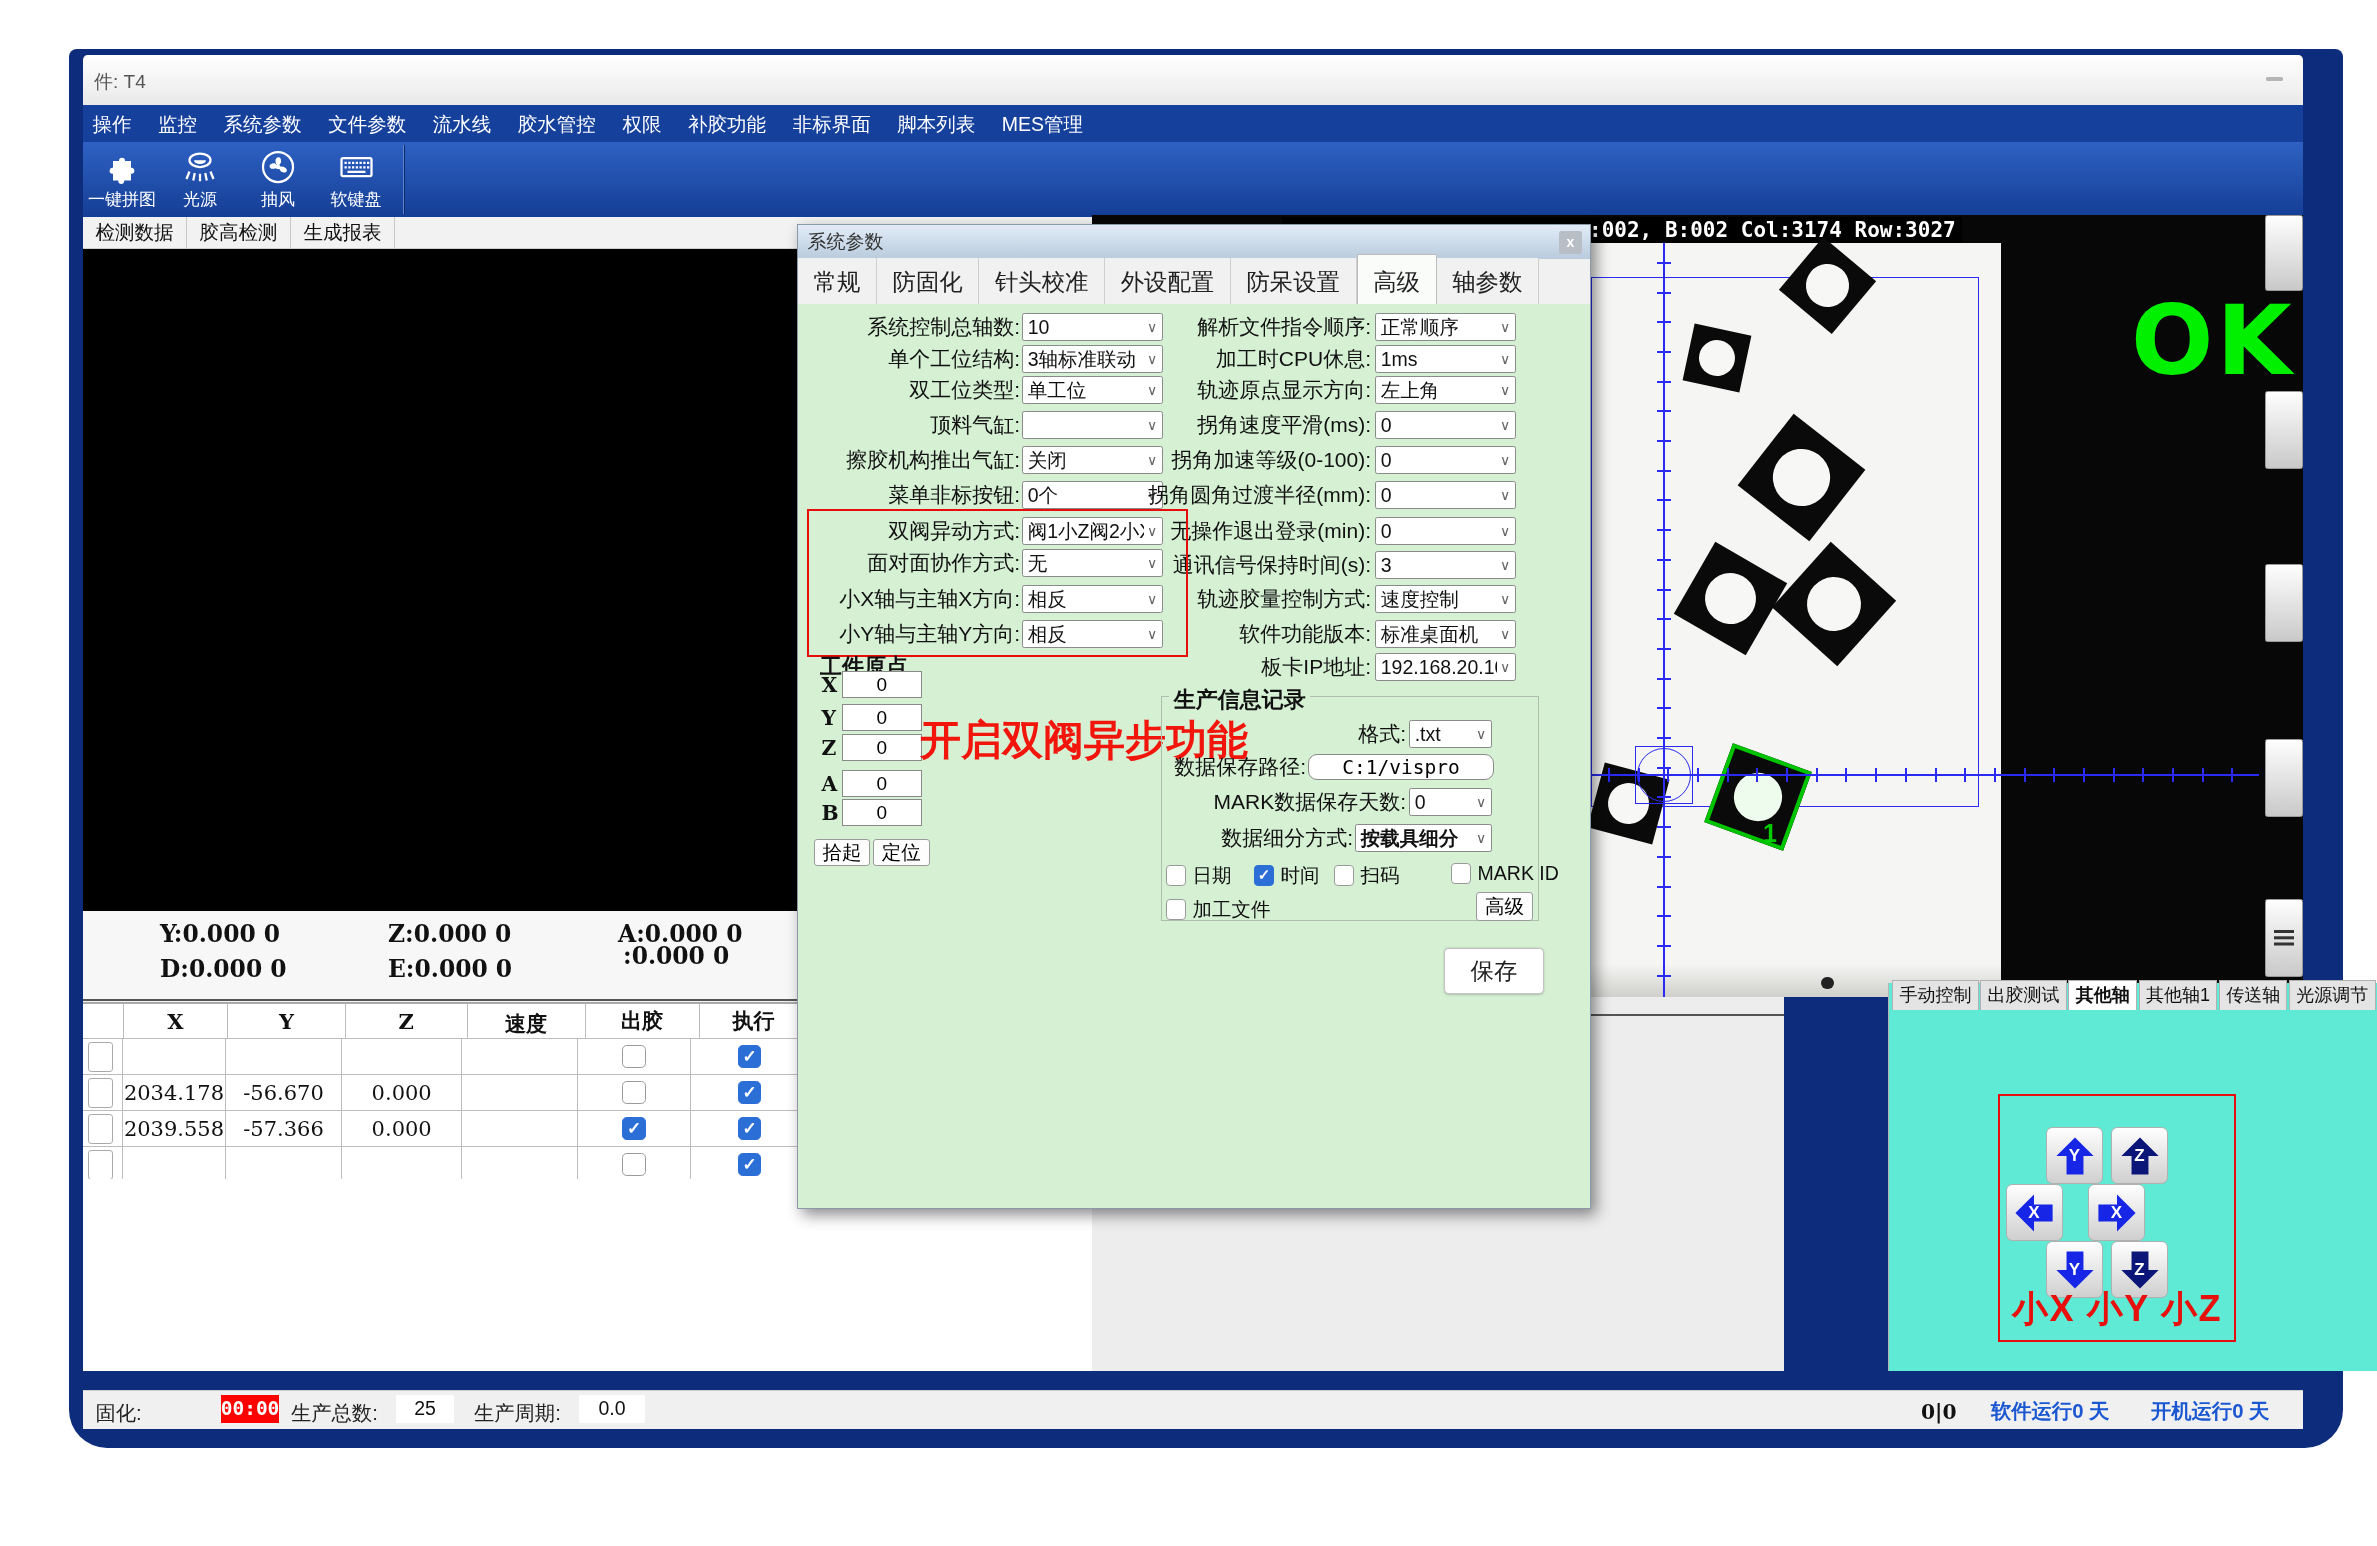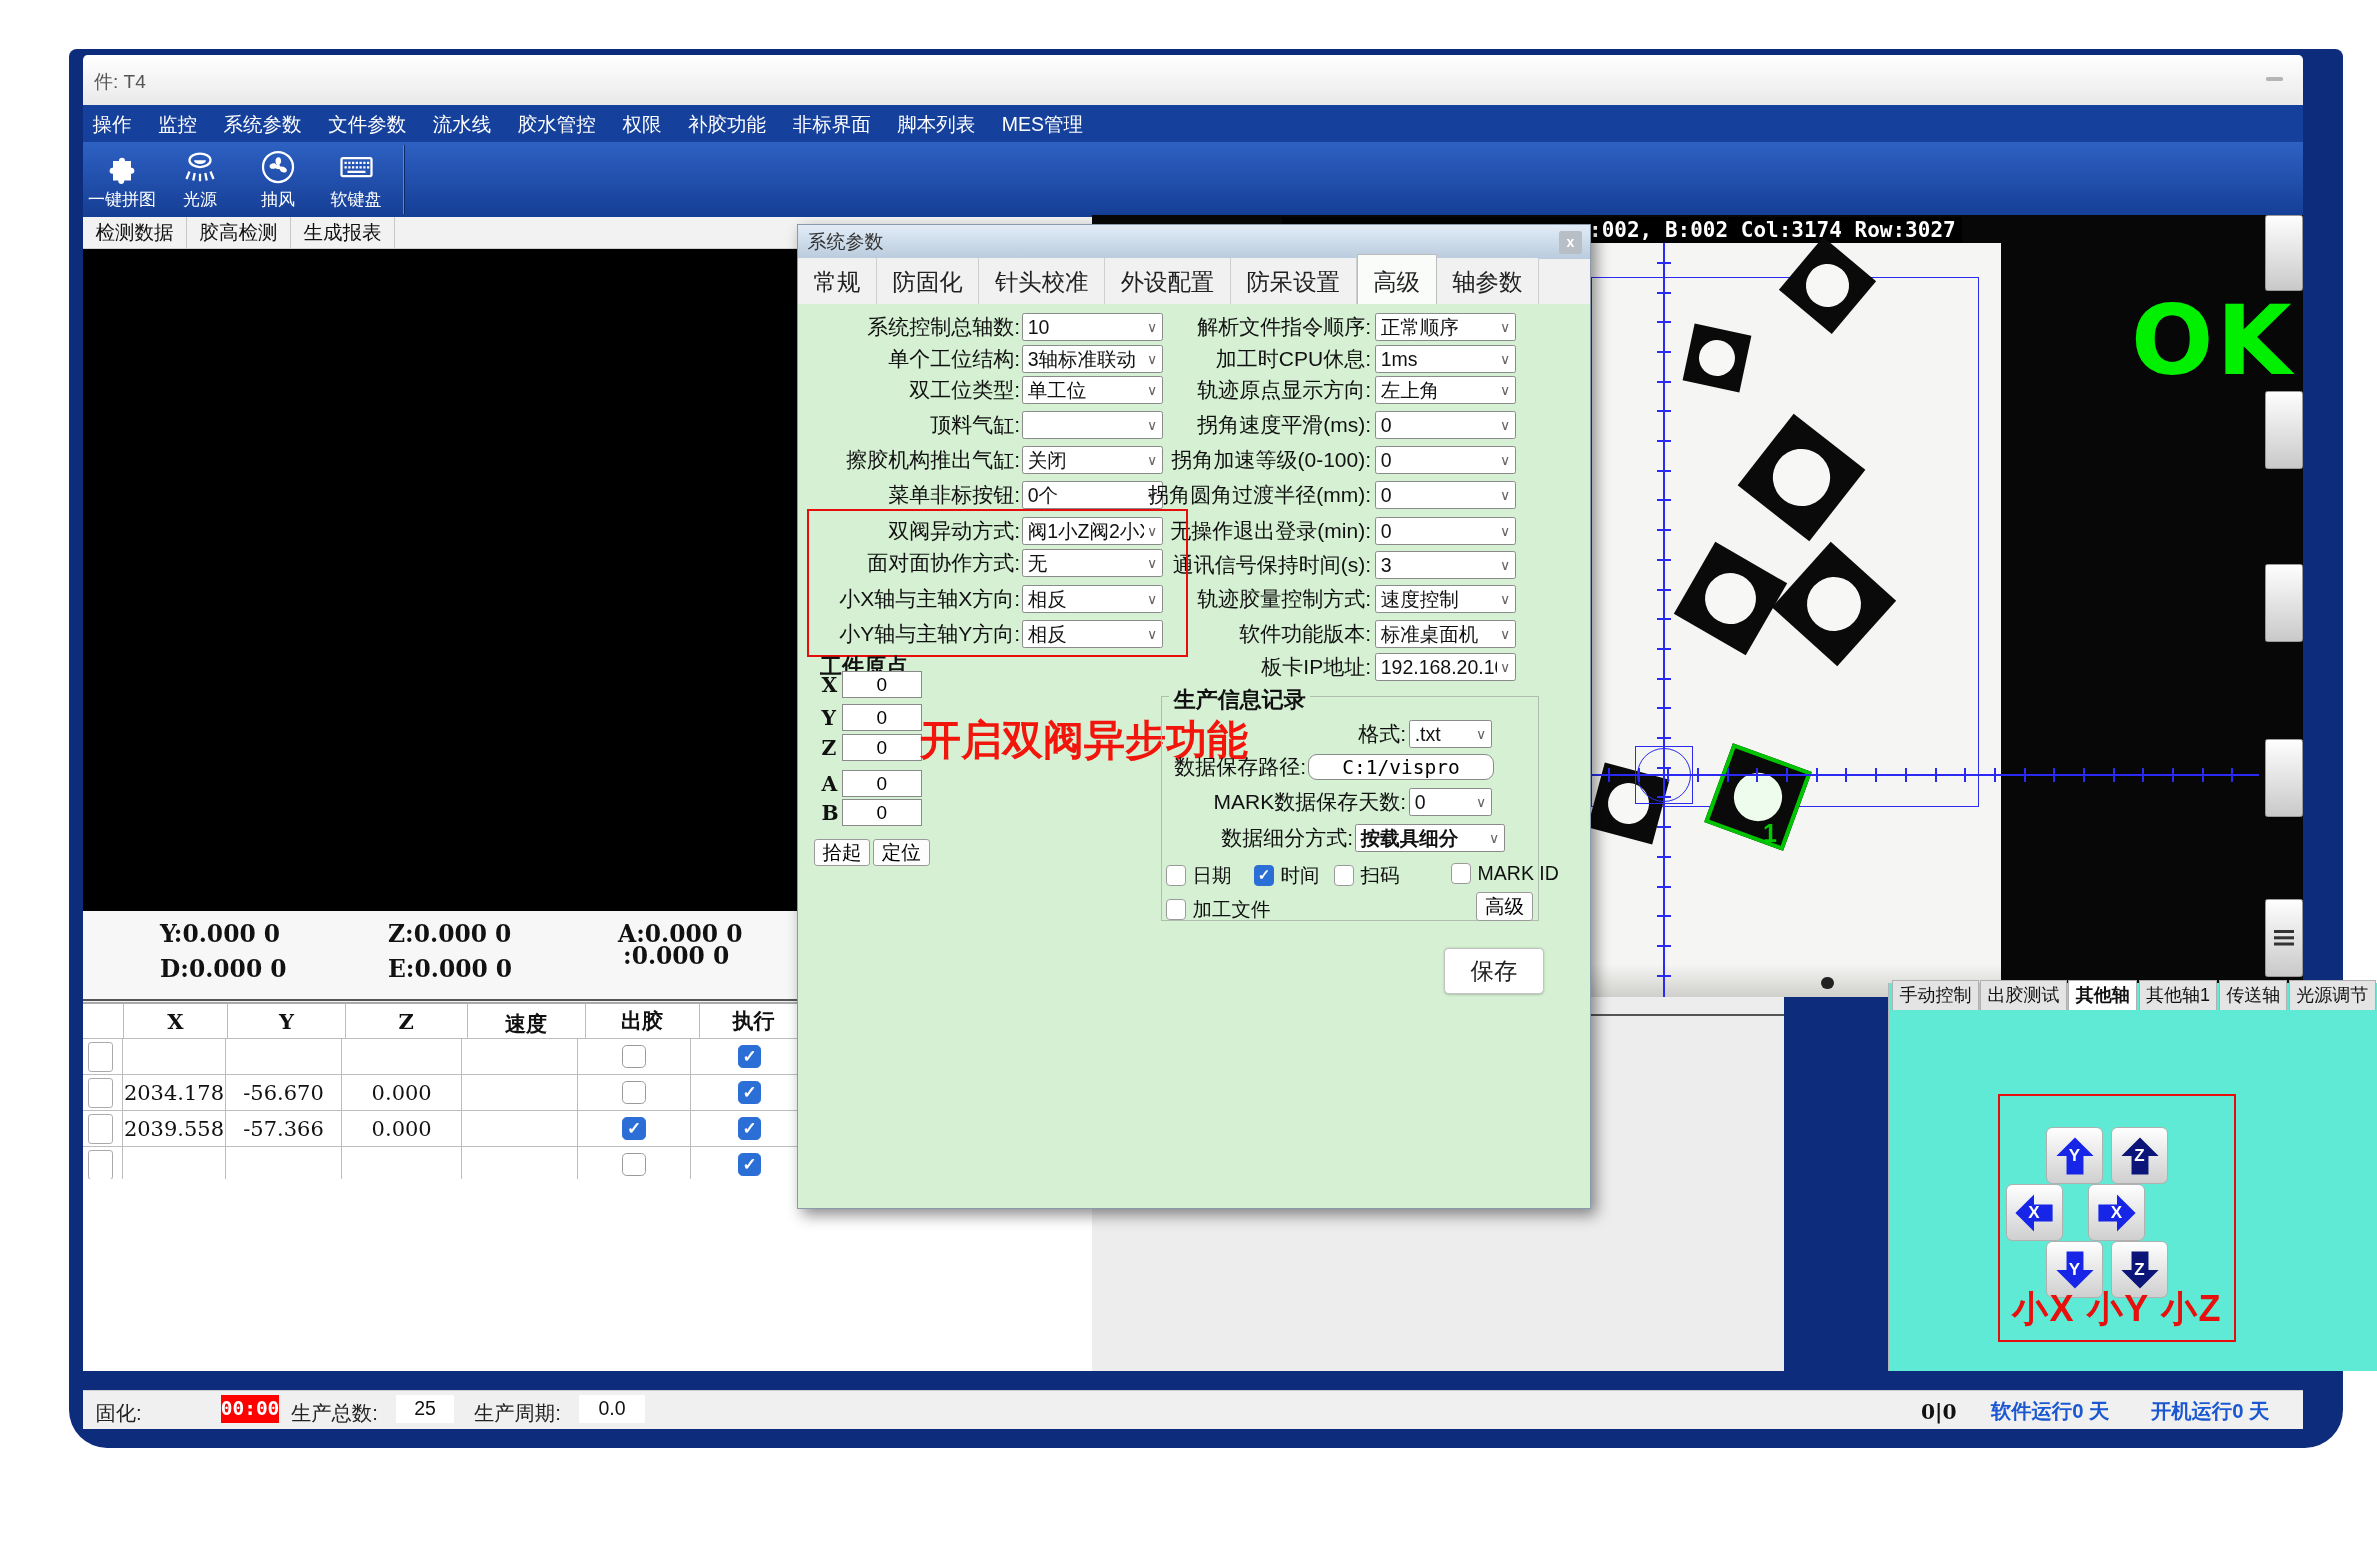--- a/index.html
+++ b/index.html
@@ -714,21 +714,21 @@
         </div>
         <div class="fieldrow" style="left: 0px; top: 563px; width: 782px;">
           <div class="flabel" style="position: absolute; right: 174px;">MARK数据保存天数:</div>
           <div class="fselect" style="position: absolute; left: 611px; width: 83px;">
             <div>0</div>
             <div class="chev">∨</div>
           </div>
         </div>
         <div class="fieldrow" style="left: 0px; top: 599px; width: 782px;">
           <div class="flabel" style="position: absolute; right: 227px;">数据细分方式:</div>
-          <div class="fselect" style="position: absolute; left: 557px; width: 150px;">
+          <div class="fselect" style="position: absolute; left: 557px; width: 137px;">
             <div style="font-weight: bold;">按载具细分</div>
             <div class="chev">∨</div>
           </div>
         </div>
       </div>
     <div id="rec-checks">
         <div class="checkitem" style="left: 368px; top: 637px;">
           <div class="dcb off"></div>
           <div class="checklabel">日期</div>
         </div>

